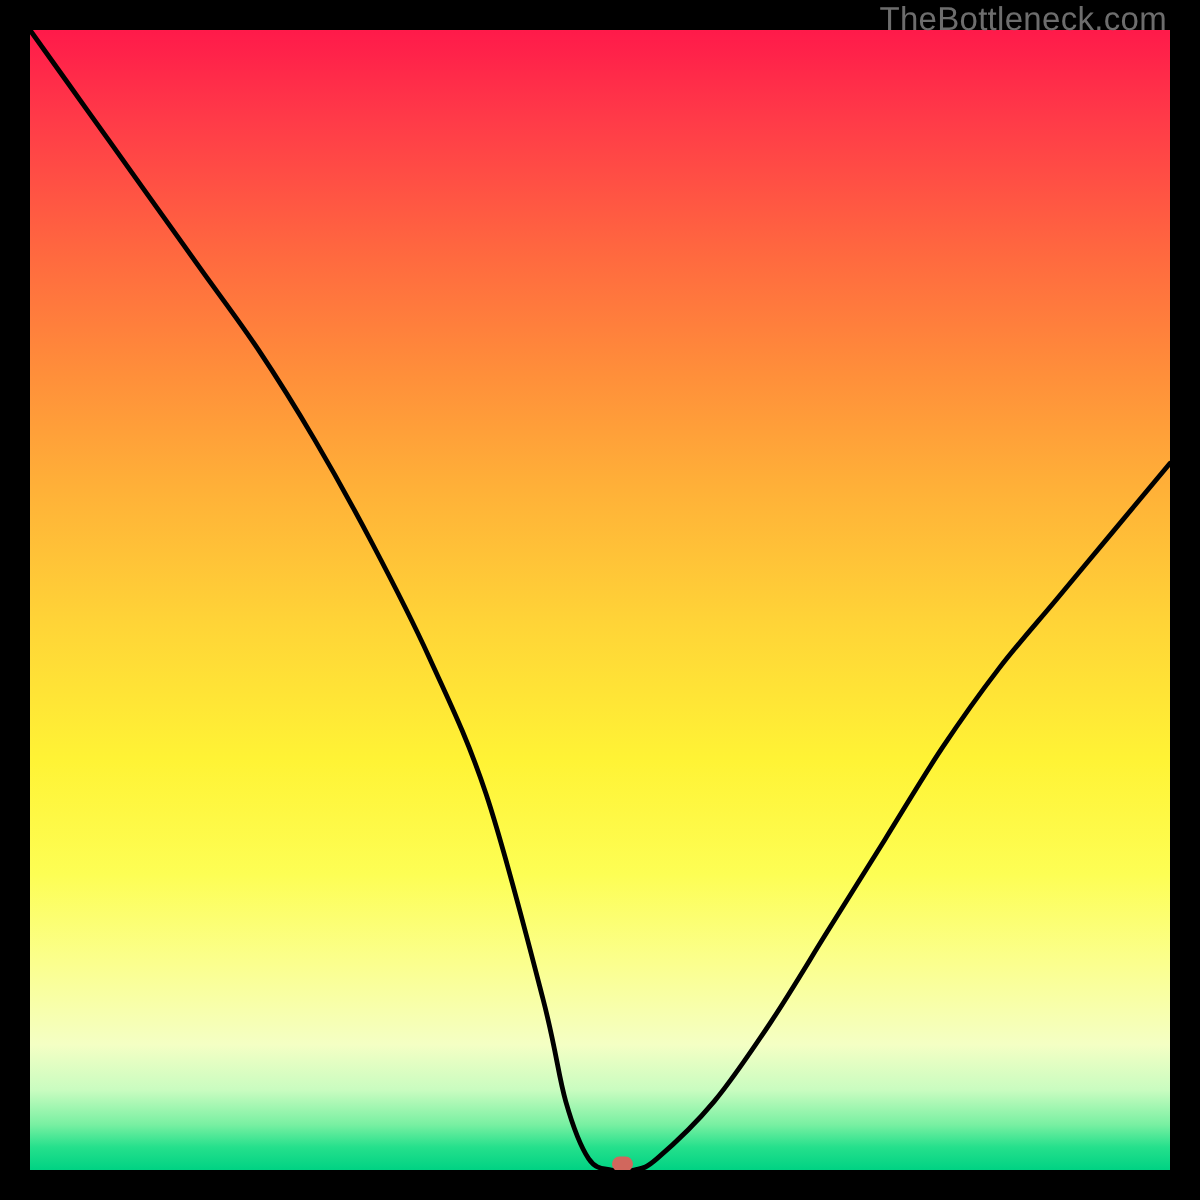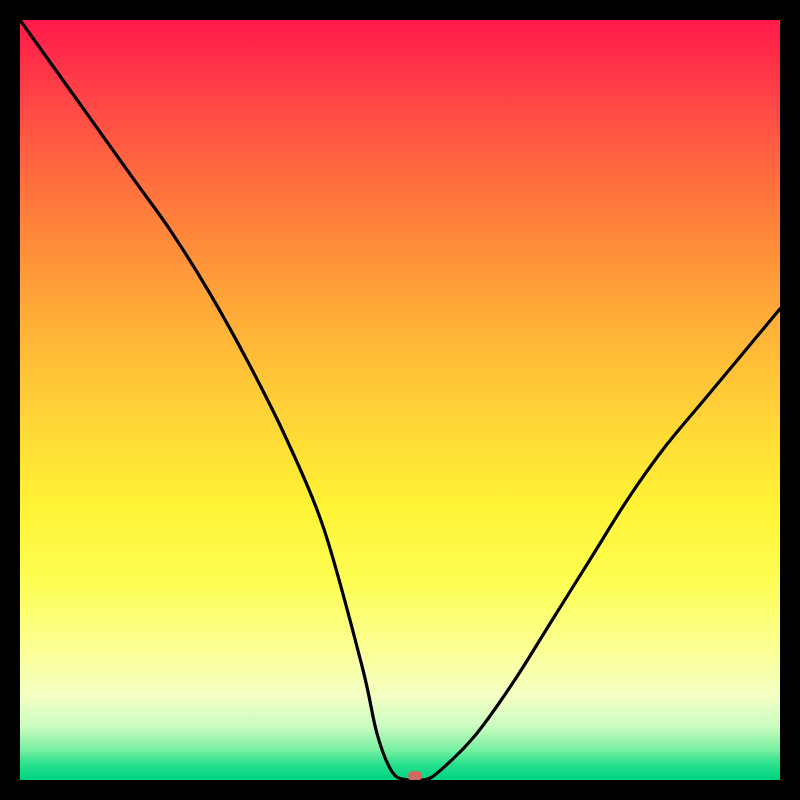--- a/index.html
+++ b/index.html
@@ -75,20 +75,21 @@
     border-radius: 5px;
     z-index: 4;
     transform: translate(-50%, -50%);
   }
 </style>
 </head>
 <body>
 
 <div class="frame">
 
+  <div class="attribution">TheBottleneck.com</div>
 
   <div class="plot-area">
     <div class="gradient-bg"></div>
 
     <svg class="curve" viewBox="0 0 760 760" preserveAspectRatio="none">
       <path id="curve-path" d="M 0 0 C 6.333333333333333 8.866666666666655 25.333333333333336 35.4666666666666 38 53.19999999999993 C 50.666666666666664 70.93333333333327 63.333333333333336 88.66666666666663 76 106.39999999999998 C 88.66666666666667 124.13333333333333 101.33333333333333 141.86666666666667 114 159.60000000000002 C 126.66666666666667 177.33333333333337 139.33333333333334 193.80000000000007 152 212.80000000000007 C 164.66666666666666 231.80000000000007 177.33333333333334 252.06666666666666 190 273.59999999999997 C 202.66666666666666 295.13333333333327 215.33333333333334 317.9333333333333 228 341.99999999999994 C 240.66666666666666 366.0666666666666 253.33333333333334 390.1333333333333 266 418 C 278.6666666666667 445.8666666666667 291.3333333333333 471.2 304 509.2 C 316.6666666666667 547.2 333.1333333333333 611.8 342 646 C 350.8666666666667 680.2 352.1333333333333 696.6666666666666 357.2 714.4 C 362.26666666666665 732.1333333333333 367.3333333333333 744.8 372.4 752.4 C 377.46666666666664 760 382.53333333333336 758.7333333333333 387.6 760 C 392.6666666666667 761.2666666666667 397.73333333333335 761.2666666666667 402.8 760 C 407.8666666666667 758.7333333333333 409.1333333333334 760 418.00000000000006 752.4 C 426.86666666666673 744.8 443.33333333333337 729.5999999999999 456 714.4 C 468.66666666666663 699.2 481.3333333333333 680.2 494 661.2 C 506.6666666666667 642.2 519.3333333333334 620.6666666666666 532 600.4 C 544.6666666666666 580.1333333333333 557.3333333333334 559.8666666666667 570 539.6 C 582.6666666666666 519.3333333333334 595.3333333333334 497.8 608 478.8 C 620.6666666666666 459.8 633.3333333333334 442.0666666666667 646 425.6 C 658.6666666666666 409.1333333333333 671.3333333333334 395.2 684 380 C 696.6666666666666 364.8 709.3333333333334 349.59999999999997 722 334.4 C 734.6666666666666 319.2 753.6666666666666 296.4 760 288.8" stroke="#000" stroke-width="3.2" fill="none" stroke-linecap="round" stroke-linejoin="round"></path>
     </svg>
 
     <div class="marker" id="marker" style="left: 395.2px; top: 756px;"></div>
   </div>

